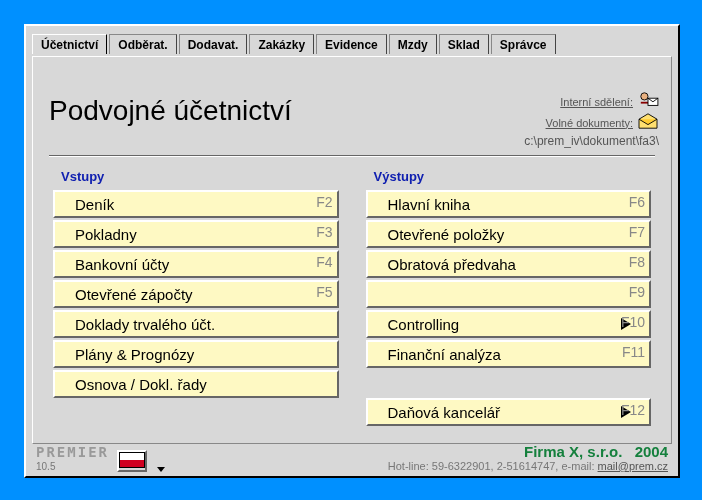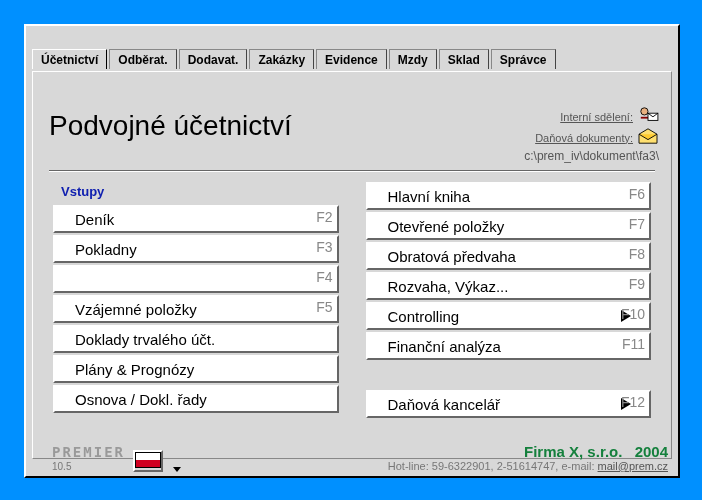--- a/index.html
+++ b/index.html
@@ -19,21 +19,21 @@
     width: 656px;
     height: 454px;
     background: #d8d8d8;
     border: 2px solid #000;
     border-top-color: #fff;
     border-left-color: #fff;
   }
   .tabs {
     display: flex;
     padding-left: 6px;
-    padding-top: 23px;
+    padding-top: 8px;
     background: #d8d8d8;
   }
   .tab {
     position: relative;
     padding: 3px 8px 2px 8px;
     margin-right: 2px;
     font-size: 12px;
     font-weight: bold;
     color: #000;
     cursor: pointer;
@@ -107,21 +107,21 @@
     padding: 4px 0 4px 8px;
   }
   .btn {
     position: relative;
     display: flex;
     align-items: center;
     justify-content: space-between;
     height: 28px;
     margin: 2px 0;
     padding: 0 8px 0 20px;
-    background: #ffffff;
+    background: #fef9c3;
     border: 2px solid #fff;
     border-right-color: #666;
     border-bottom-color: #666;
     font-size: 15px;
     cursor: pointer;
   }
   .btn .fkey {
     font-size: 14px;
     color: #888;
     position: absolute;
@@ -130,21 +130,21 @@
   }
   .btn .arrow {
     width: 0; height: 0;
     border-top: 6px solid transparent;
     border-bottom: 6px solid transparent;
     border-left: 10px solid #000;
     margin-right: 10px;
   }
   .footer {
     position: absolute;
-    left: 16px; right: 0; bottom: 0;
+    left: 0; right: 0; bottom: 0;
     height: 36px;
     display: flex;
     justify-content: space-between;
     align-items: flex-end;
     padding: 0 10px 4px 10px;
     font-size: 11px;
     color: #777;
   }
   .logo-wrap { display:flex; align-items:flex-end; gap:8px;}
   .logo {
@@ -196,21 +196,21 @@
           <span class="icon-mail">
             <svg viewBox="0 0 24 20">
                 <circle cx="8" cy="6" r="4" fill="#e8b080" stroke="#000"></circle>
                 <path d="M4 14 h8 v-2 h-8z" fill="#800"></path>
                 <rect x="12" y="8" width="11" height="8" fill="#fff" stroke="#000"></rect>
                 <path d="M12 8 l5.5 4 l5.5 -4" fill="none" stroke="#000"></path>
               </svg>
           </span>
         </div>
         <div class="row">
-          <span>Daňová dokumenty:</span>
+          <span>Volné dokumenty:</span>
           <span class="icon-home">
             <svg viewBox="0 0 24 20">
                 <path d="M2 18 V8 L12 2 L22 8 V18 Z" fill="#ffe070" stroke="#000"></path>
                 <path d="M2 8 L12 14 L22 8" fill="#ffcc30" stroke="#000"></path>
               </svg>
           </span>
         </div>
         <div style="font-size:12px;">c:\prem_iv\dokument\fa3\</div>
       </div>
     </div>
@@ -222,55 +222,56 @@
         <div id="vstupy">
             <div class="btn">
               <span>Deník</span>
               <span class="fkey">F2</span>
             </div>
             <div class="btn">
               <span>Pokladny</span>
               <span class="fkey">F3</span>
             </div>
             <div class="btn">
+              <span>Bankovní účty</span>
               <span class="fkey">F4</span>
             </div>
             <div class="btn">
-              <span>Vzájemné položky</span>
+              <span>Otevřené zápočty</span>
               <span class="fkey">F5</span>
             </div>
             <div class="btn">
               <span>Doklady trvalého účt.</span>
             </div>
             <div class="btn">
               <span>Plány &amp; Prognózy</span>
             </div>
           </div>
         <div id="nastaveni">
             <div class="btn">
               <span>Osnova / Dokl. řady</span>
             </div>
           </div>
       </div>
       <div class="col">
+        <div class="sec-title">Výstupy</div>
         <div id="vystupy">
             <div class="btn">
               <span>Hlavní kniha</span>
               <span class="fkey">F6</span>
             </div>
             <div class="btn">
               <span>Otevřené položky</span>
               <span class="fkey">F7</span>
             </div>
             <div class="btn">
               <span>Obratová předvaha</span>
               <span class="fkey">F8</span>
             </div>
             <div class="btn">
-              <span>Rozvaha, Výkaz...</span>
               <span class="fkey">F9</span>
             </div>
             <div class="btn">
               <span>Controlling</span>
               <span class="arrow"></span>
               <span class="fkey">F10</span>
             </div>
             <div class="btn">
               <span>Finanční analýza</span>
               <span class="fkey">F11</span>

